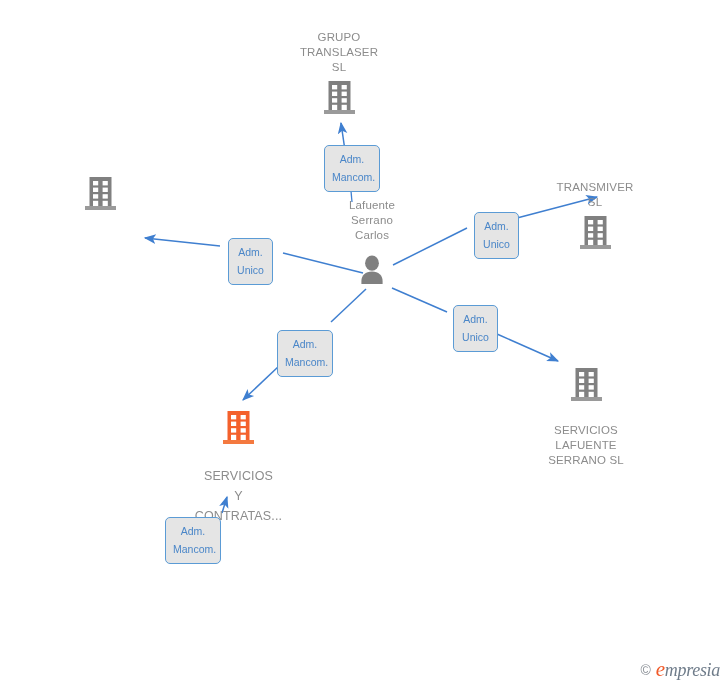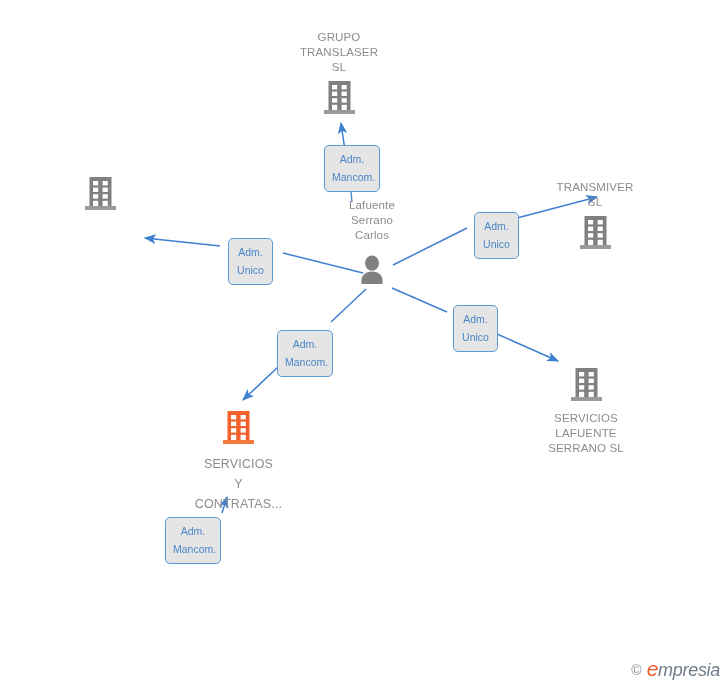--- a/index.html
+++ b/index.html
@@ -20,21 +20,21 @@
   .node .caption{
     color:#8c8c8c;
     font-size:11.5px;
     line-height:15px;
     white-space:pre-line;
     letter-spacing:.15px;
   }
   .node.company .caption{color:#8c8c8c;}
   .node.person  .caption{color:#8c8c8c;}
   .cap-top{margin-bottom:4px;}
-  .cap-bot{margin-top:3px;}
+  .cap-bot{margin-top:15px;}
 
   
   .rel{
     position:absolute;
     border:1.4px solid #5b9bd5;
     border-radius:5px;
     background:#e5e5e5;
     color:#4a86c8;
     font-size:10.5px;
     line-height:18px;
@@ -47,21 +47,21 @@
   
   #watermark{
     position:absolute;right:8px;bottom:6px;
     display:flex;align-items:center;gap:5px;
     user-select:none;
   }
   #watermark .copy{
     color:#8a8f96;font-size:14px;line-height:14px;
   }
   #watermark .brand{
-    font-family:Liberation Sans, sans-serif;
+    font-family:Liberation Serif, serif;
     font-style:italic;
     font-size:18px;
     line-height:18px;
     color:#6f7c8a;
     letter-spacing:-.3px;
   }
   #watermark .brand .e{color:#f15a29;font-size:21px;}
 </style>
 </head>
 <body>

